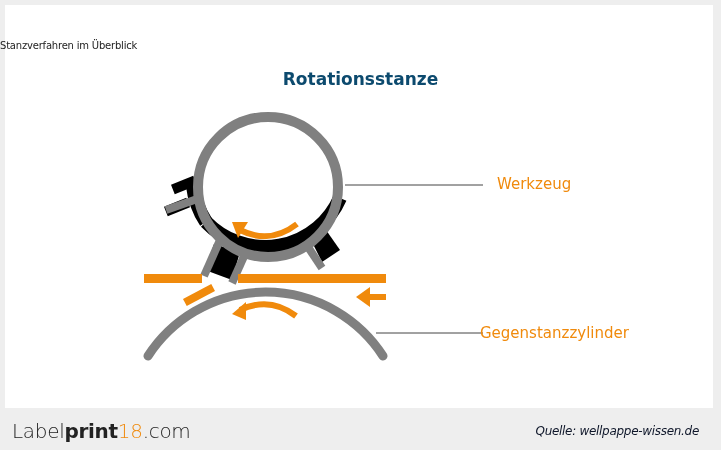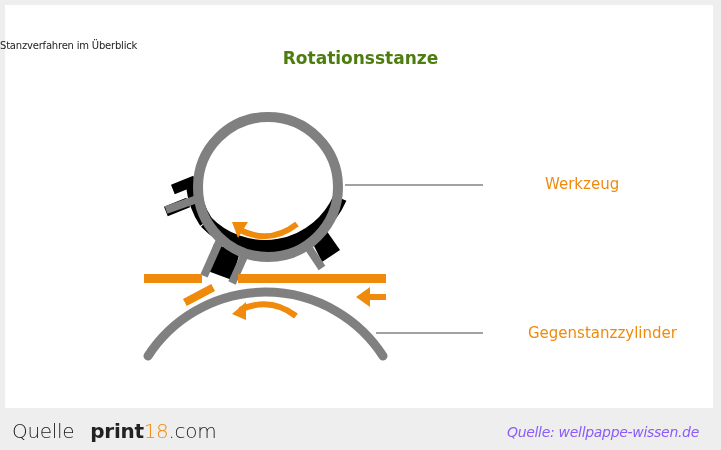--- a/index.html
+++ b/index.html
@@ -8,38 +8,37 @@
     font-family: "DejaVu Sans", sans-serif;
   }
   .panel {
     position:absolute; left:5px; top:5px; width:708px; height:403px; background:#ffffff;
   }
   .subtitle {
     position:absolute; left:0; width:668px; top:40px; text-align:left;
     font-size:10px; color:#222; letter-spacing:-0.2px;
   }
   .title {
-    position:absolute; left:0; width:721px; top:48px; text-align:center;
-    font-size:17px; font-weight:bold; color:#4d7c0f;
+    position:absolute; left:0; width:721px; top:69px; text-align:center;
+    font-size:17px; font-weight:bold; color:#0c4a6e;
   }
   svg.diagram { position:absolute; left:0; top:0; }
   .label {
     position:absolute; font-size:15px; color:#f08a0c;
     font-family: "DejaVu Sans", sans-serif;
-    margin-left: 48px;
   }
   .footer-logo {
     position:absolute; left:12px; top:419px; font-size:20px; color:#222;
     font-family: "DejaVu Sans", sans-serif; font-weight:300; letter-spacing:-0.3px;
   }
-  .footer-logo .bold { font-weight:bold;margin-left:16px; }
+  .footer-logo .bold { font-weight:bold; }
   .footer-logo .accent { color:#f08a0c; }
   .source {
-    position:absolute; right:22px; top:424px; font-size:14px; font-style:italic;
-    color:#8b5cf6; font-family: "DejaVu Sans", sans-serif; letter-spacing:-0.3px;text-align:right;
+    position:absolute; right:22px; top:424px; font-size:12px; font-style:italic;
+    color:#0f172a; font-family: "DejaVu Sans", sans-serif; letter-spacing:-0.3px;text-align:right;
   }
 </style>
 </head>
 <body>
 
 <div class="panel"></div>
 
 <div class="subtitle">Stanzverfahren im Überblick</div>
 <div class="title">Rotationsstanze</div>
 
@@ -89,14 +88,14 @@
     <polygon points="356,297 370,287 370,307" fill="#f08a0c"></polygon>
   </g>
 
   <line x1="345" y1="185" x2="483" y2="185" stroke="#444" stroke-width="1"></line>
   <line x1="376" y1="333" x2="483" y2="333" stroke="#444" stroke-width="1"></line>
 </svg>
 
 <div class="label" style="left:497px; top:175px;">Werkzeug</div>
 <div class="label" style="left:480px; top:324px;">Gegenstanzzylinder</div>
 
-<div class="footer-logo"><span>Quelle</span><span class="bold">print</span><span class="accent">18</span><span>.com</span></div>
+<div class="footer-logo"><span>Label</span><span class="bold">print</span><span class="accent">18</span><span>.com</span></div>
 <div class="source">Quelle: wellpappe-wissen.de</div>
 
 </body></html>

